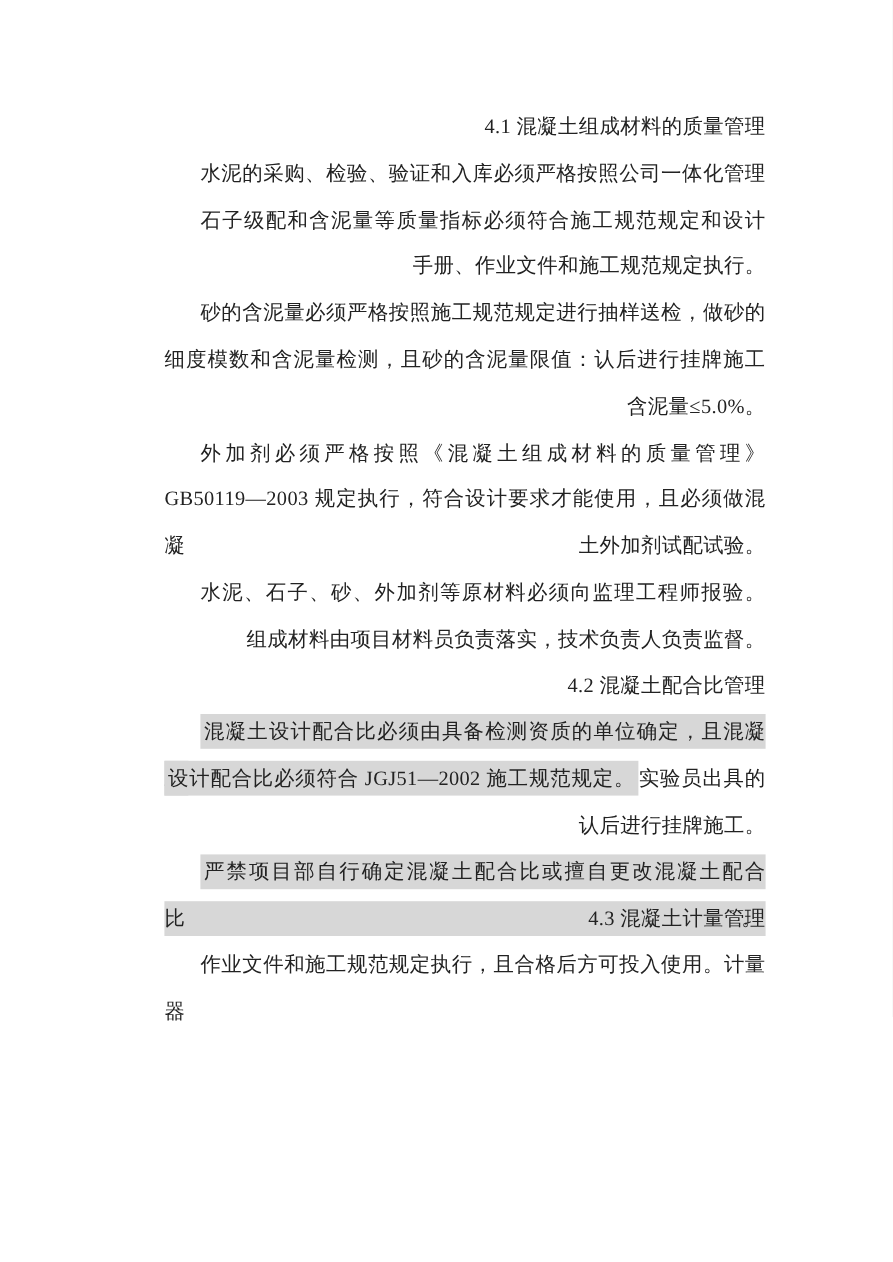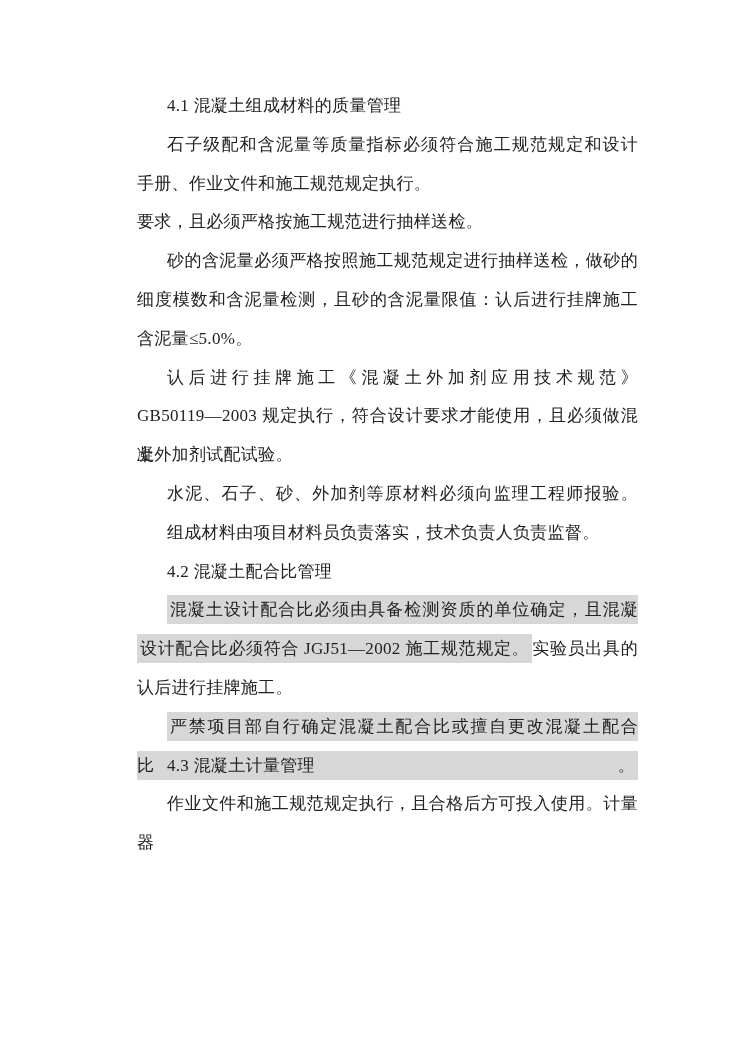--- a/index.html
+++ b/index.html
@@ -23,47 +23,47 @@
     position:absolute;
     left:137px;top:87px;
     width:501px;
     color:var(--fg);
     font-size:17px;
     letter-spacing:0.3px;
   }
   .line{
     height:38.8px;
     line-height:38.8px;
-    text-align:left;
+    text-align:right;
     white-space:normal;
   }
   .line.indent{ text-indent:30px; }
   .line.justify{
     text-align:justify;
     text-align-last:justify;
   }
   .seg{ }
   .seg.hl{
     background:var(--hl);
     padding:5px 3px;
   }
 </style>
 </head>
 <body>
 
 <div class="page">
   <div class="doc-body" id="doc-body">
       <div class="line indent"><span class="seg">4.1 混凝土组成材料的质量管理</span></div>
+      <div class="line indent justify"><span class="seg">水泥的采购、检验、验证和入库必须严格按照公司一体化管理</span></div>
       <div class="line indent justify"><span class="seg">石子级配和含泥量等质量指标必须符合施工规范规定和设计</span></div>
       <div class="line"><span class="seg">手册、作业文件和施工规范规定执行。</span></div>
-      <div class="line"><span class="seg">要求，且必须严格按施工规范进行抽样送检。</span></div>
       <div class="line indent justify"><span class="seg">砂的含泥量必须严格按照施工规范规定进行抽样送检，做砂的</span></div>
       <div class="line justify"><span class="seg">细度模数和含泥量检测，且砂的含泥量限值：认后进行挂牌施工</span></div>
       <div class="line"><span class="seg">含泥量≤5.0%。</span></div>
-      <div class="line indent justify"><span class="seg">认后进行挂牌施工《混凝土外加剂应用技术规范》</span></div>
+      <div class="line indent justify"><span class="seg">外加剂必须严格按照《混凝土组成材料的质量管理》</span></div>
       <div class="line justify"><span class="seg">GB50119—2003 规定执行，符合设计要求才能使用，且必须做混凝</span></div>
       <div class="line"><span class="seg">土外加剂试配试验。</span></div>
       <div class="line indent justify"><span class="seg">水泥、石子、砂、外加剂等原材料必须向监理工程师报验。</span></div>
       <div class="line indent"><span class="seg">组成材料由项目材料员负责落实，技术负责人负责监督。</span></div>
       <div class="line indent"><span class="seg">4.2 混凝土配合比管理</span></div>
       <div class="line indent justify"><span class="seg hl">混凝土设计配合比必须由具备检测资质的单位确定，且混凝土</span></div>
       <div class="line justify"><span class="seg hl">设计配合比必须符合 JGJ51—2002 施工规范规定。</span><span class="seg">实验员出具的</span></div>
       <div class="line"><span class="seg">认后进行挂牌施工。</span></div>
       <div class="line indent justify"><span class="seg hl">严禁项目部自行确定混凝土配合比或擅自更改混凝土配合比。</span></div>
       <div class="line indent"><span class="seg">4.3 混凝土计量管理</span></div>

